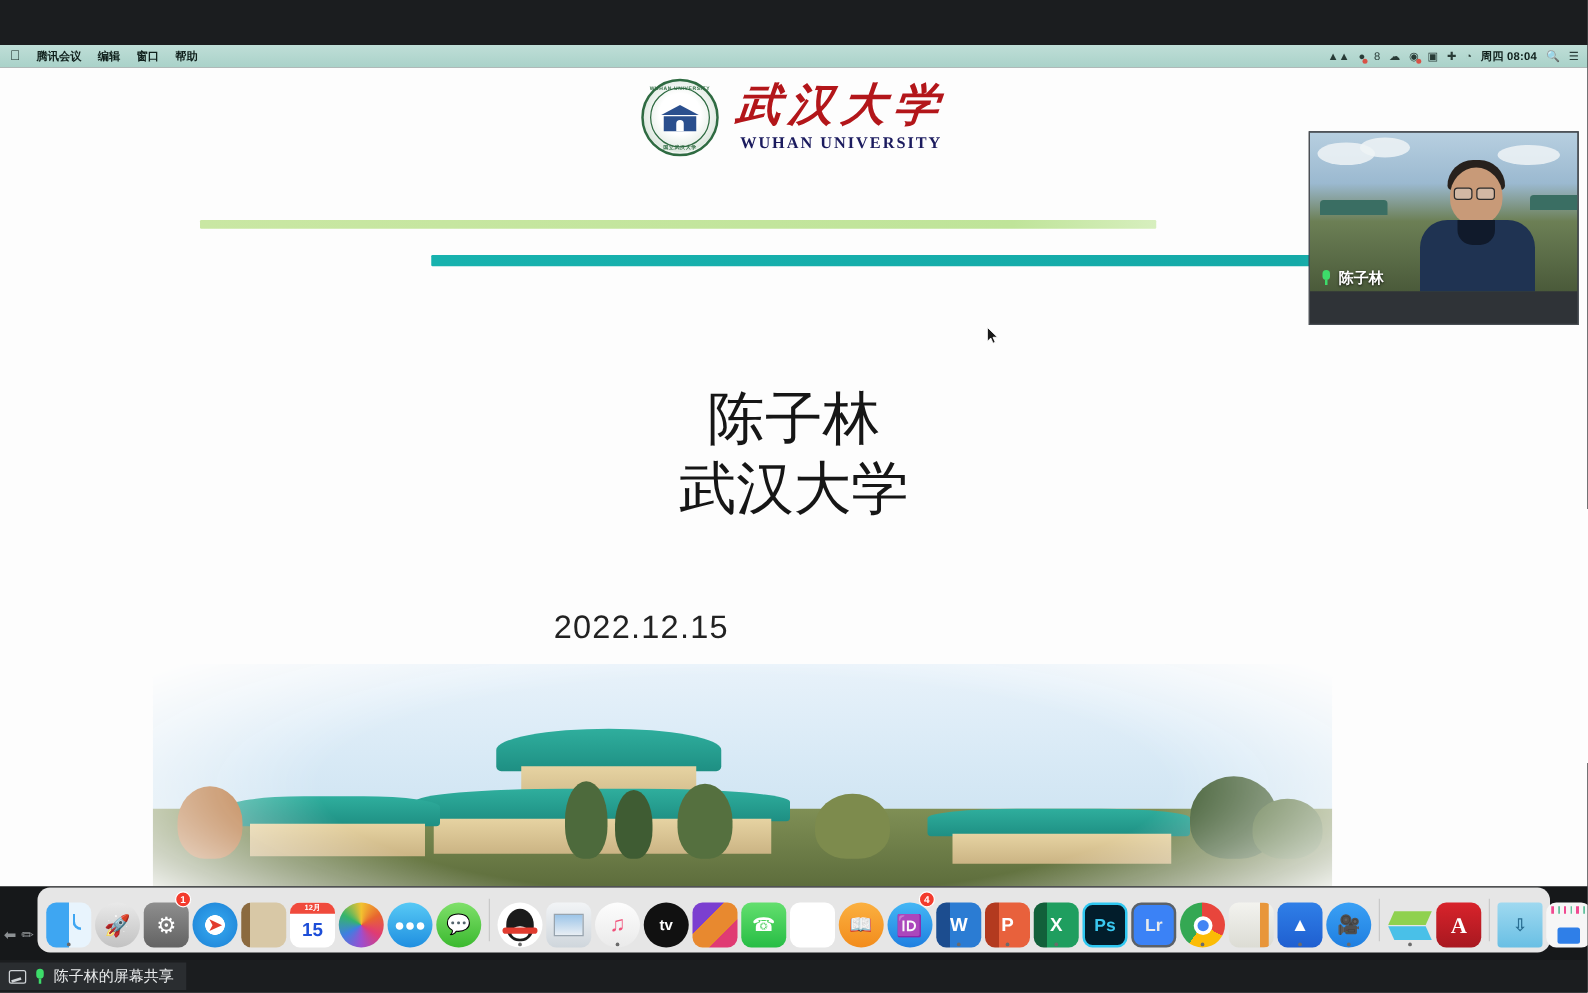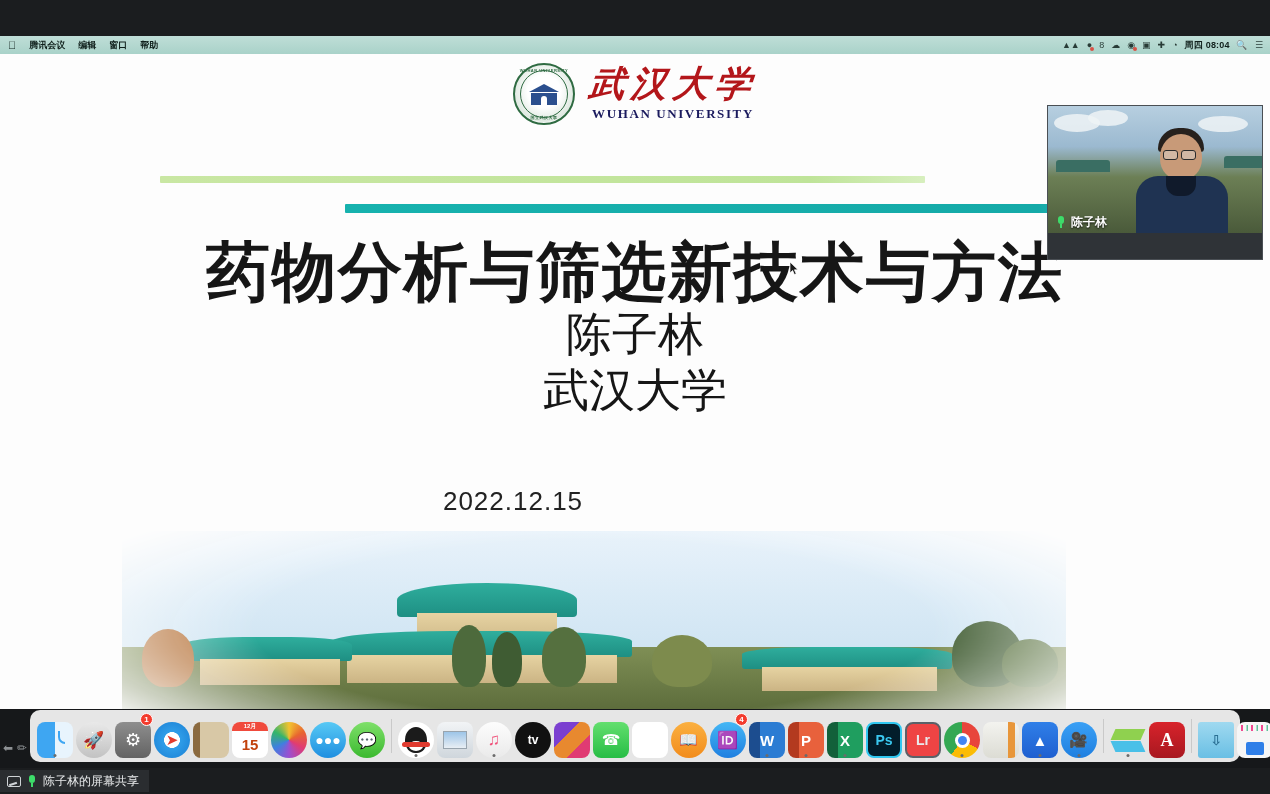--- a/index.html
+++ b/index.html
@@ -201,21 +201,20 @@
       </div>
       <div class="logo-text">
         <div class="logo-cn">武汉大学</div>
         <div class="logo-en">WUHAN UNIVERSITY</div>
       </div>
     </div>
 
     <div class="line-green"></div>
     <div class="line-teal"></div>
 
-    <div class="title">药物分析与筛选新技术与方法</div>
     <div class="subline sub1">陈子林</div>
     <div class="subline sub2">武汉大学</div>
     <div class="date">2022.12.15</div>
 
     <div class="campus">
       <div class="sky"></div>
       <div class="hill"></div>
 
       <div class="bld roof" style="left:275px;bottom:92px;width:180px;height:34px;border-radius:50% 50% 4px 4px;"></div>
       <div class="bld wall" style="left:295px;bottom:62px;width:140px;height:34px;"></div>
@@ -292,21 +291,21 @@
       <div class="di di-round" style="background:radial-gradient(circle,#fff 30%,#2f9de8 32%,#1a7fd4);font-size:15px;color:#e23b2e;">➤</div>
     </div>
 
     <div class="dock-item">
       <div class="di" style="background:linear-gradient(90deg,#8b6a3f 0 7px,#d8c8a6 7px);"></div>
     </div>
 
     <div class="dock-item">
       <div class="di" style="background:#fff;flex-direction:column;gap:0;">
         <div style="width:100%;height:9px;background:#f04a3c;color:#fff;font-size:6px;display:flex;align-items:center;justify-content:center;">12月</div>
-        <div style="flex:1;display:flex;align-items:center;justify-content:center;color:#c2410c;font-size:15px;">15</div>
+        <div style="flex:1;display:flex;align-items:center;justify-content:center;color:#1d4ed8;font-size:15px;">15</div>
       </div>
     </div>
 
     <div class="dock-item">
       <div class="di di-round" style="background:conic-gradient(#f2c230,#e8652f,#e03b73,#9b4fd0,#3f7fe0,#35b56a,#f2c230);"></div>
     </div>
 
     <div class="dock-item">
       <div class="di di-round" style="background:linear-gradient(#57c9f5,#1f8fe0);font-size:14px;">●●●</div>
     </div>
@@ -381,21 +380,21 @@
     <div class="dock-item">
       <div class="di" style="background:linear-gradient(90deg,#12603a 0 11px,#1f9e5f 11px);">X</div>
       <div class="run-dot"></div>
     </div>
 
     <div class="dock-item">
       <div class="di" style="background:#021d2b;border:2px solid #2fc7f0;color:#3ac8f0;font-size:14px;">Ps</div>
     </div>
 
     <div class="dock-item">
-      <div class="di" style="background:#ef4444;border:2px solid #5b6168;color:#e8eaec;font-size:14px;">Lr</div>
+      <div class="di" style="background:#3b82f6;border:2px solid #5b6168;color:#e8eaec;font-size:14px;">Lr</div>
     </div>
 
     <div class="dock-item">
       <div class="di di-round" style="background:conic-gradient(#e8453c 0 33%,#fbbc05 33% 60%,#34a853 60%);">
         <span style="width:15px;height:15px;border-radius:50%;background:#fff;display:flex;align-items:center;justify-content:center;">
           <span style="width:9px;height:9px;border-radius:50%;background:#4285f4;"></span>
           </span>
       </div>
         <div class="run-dot"></div>
     </div>

